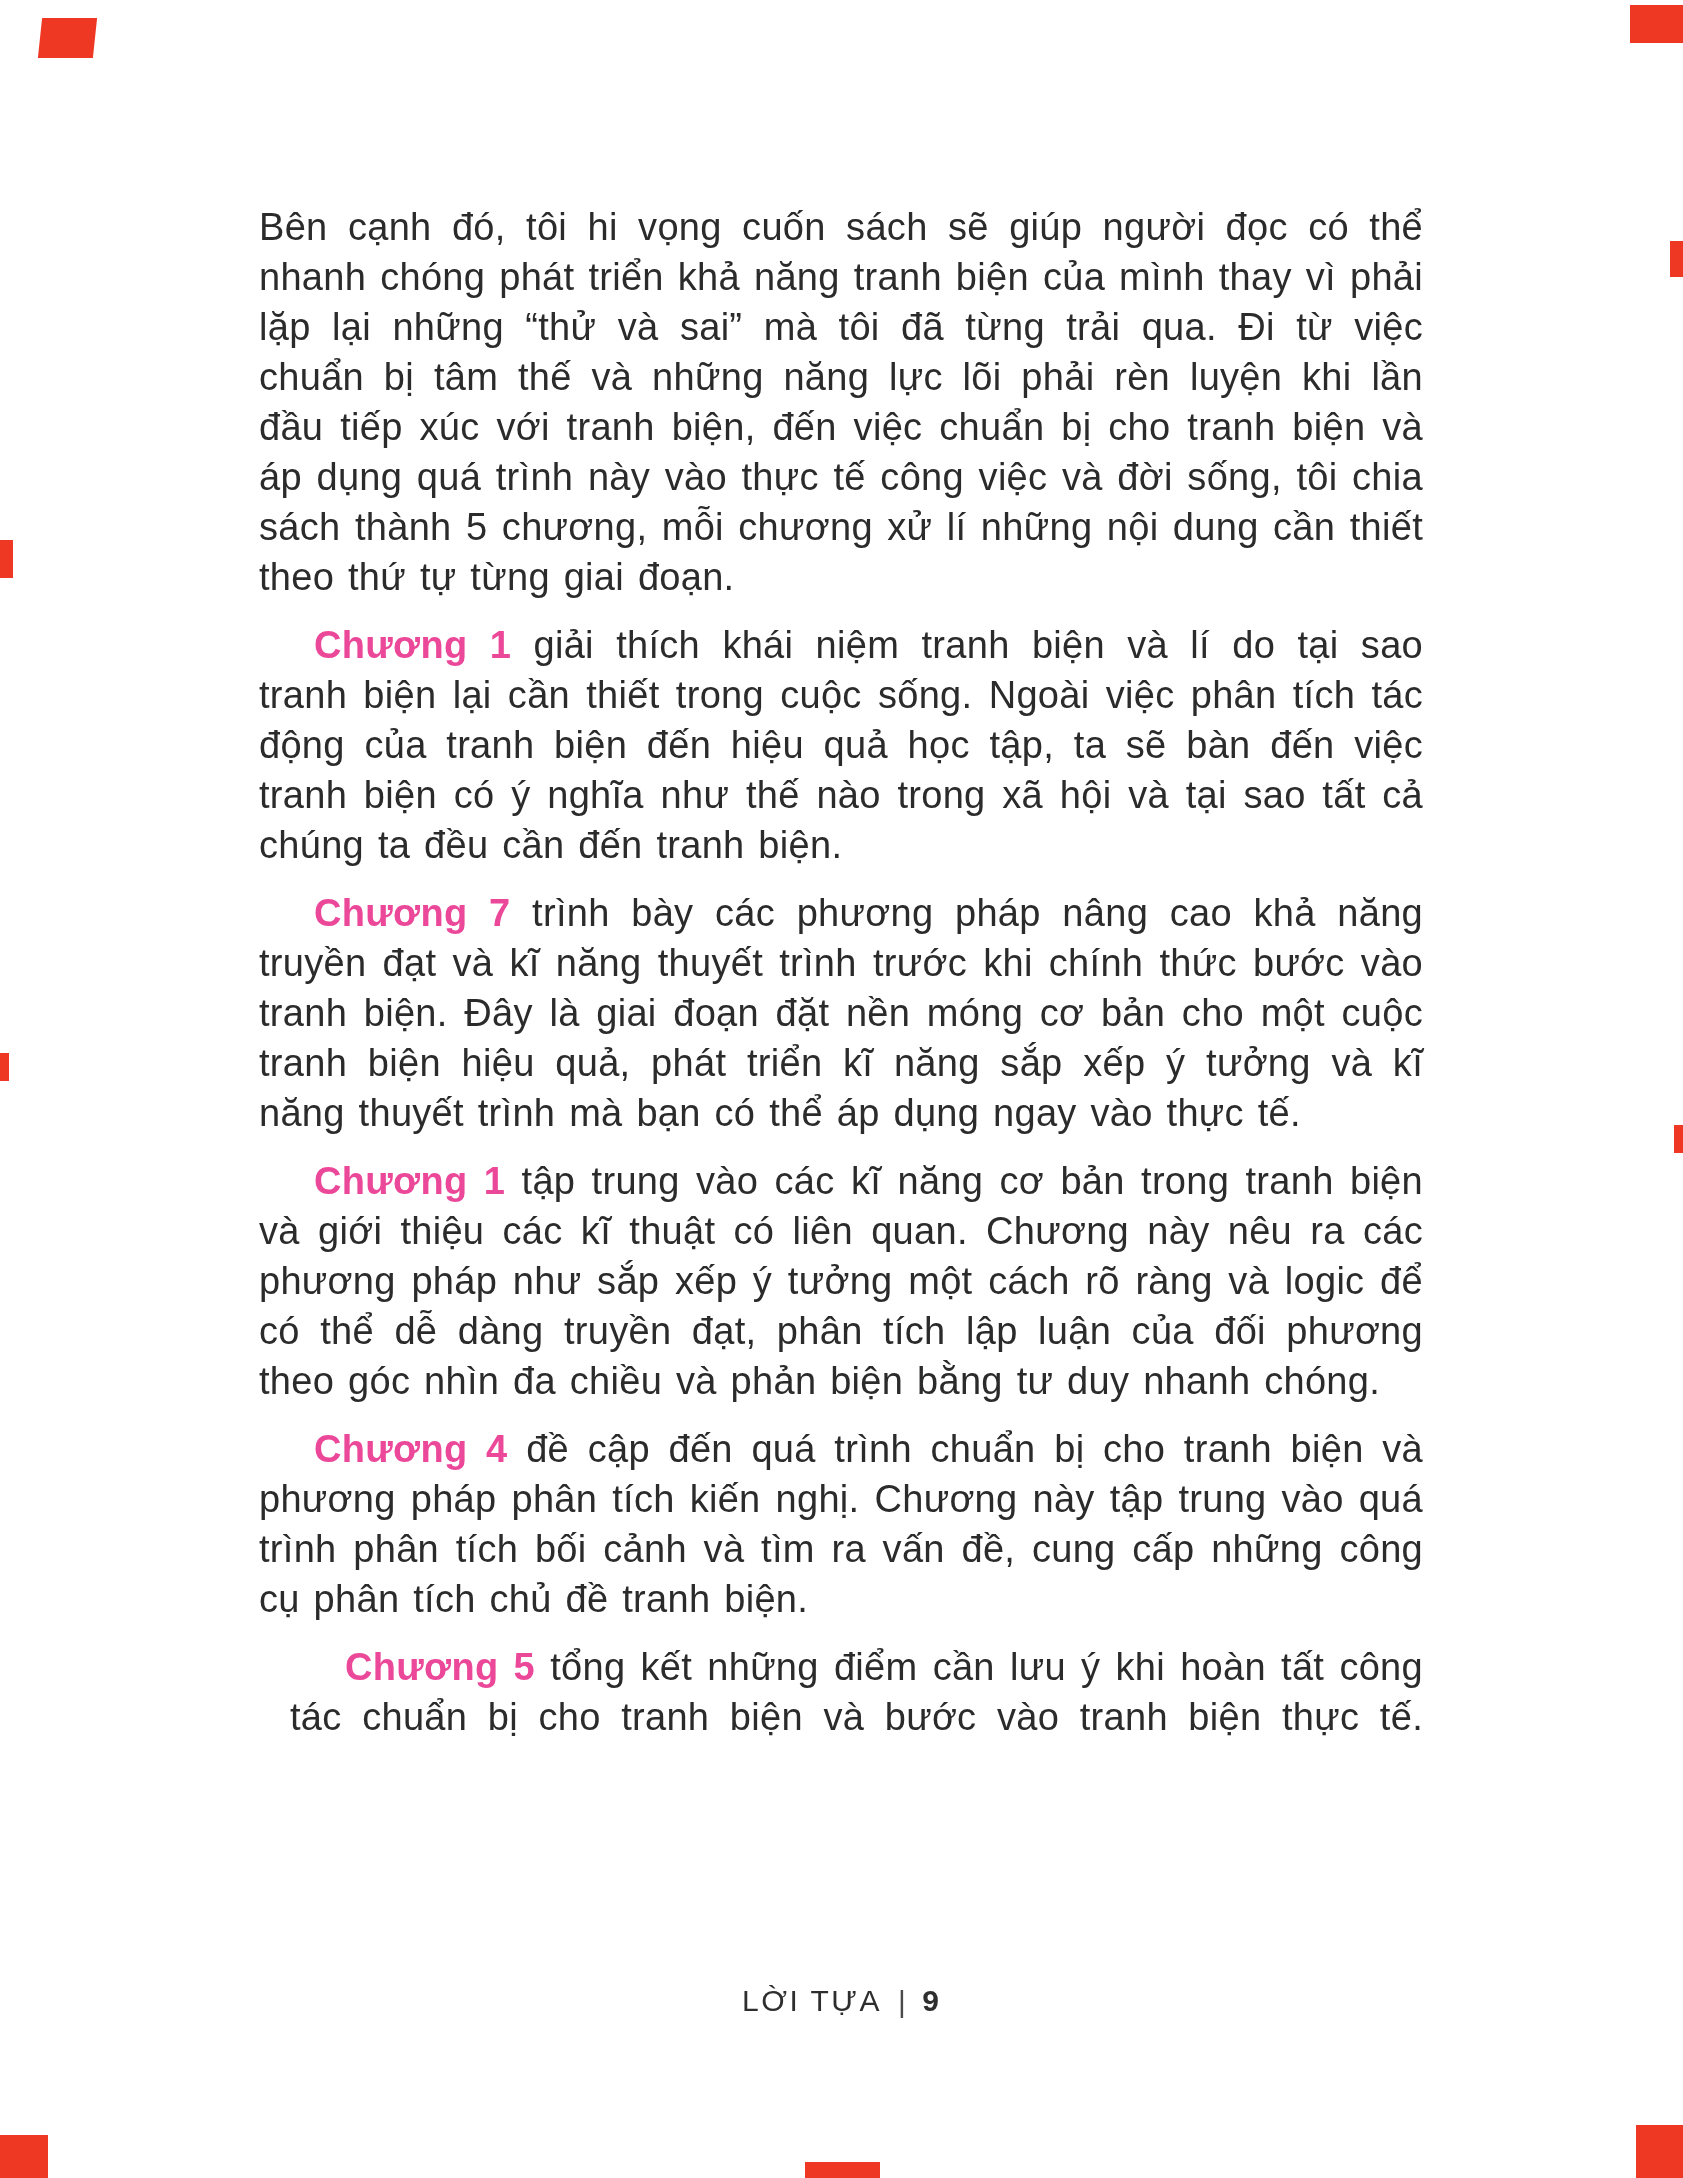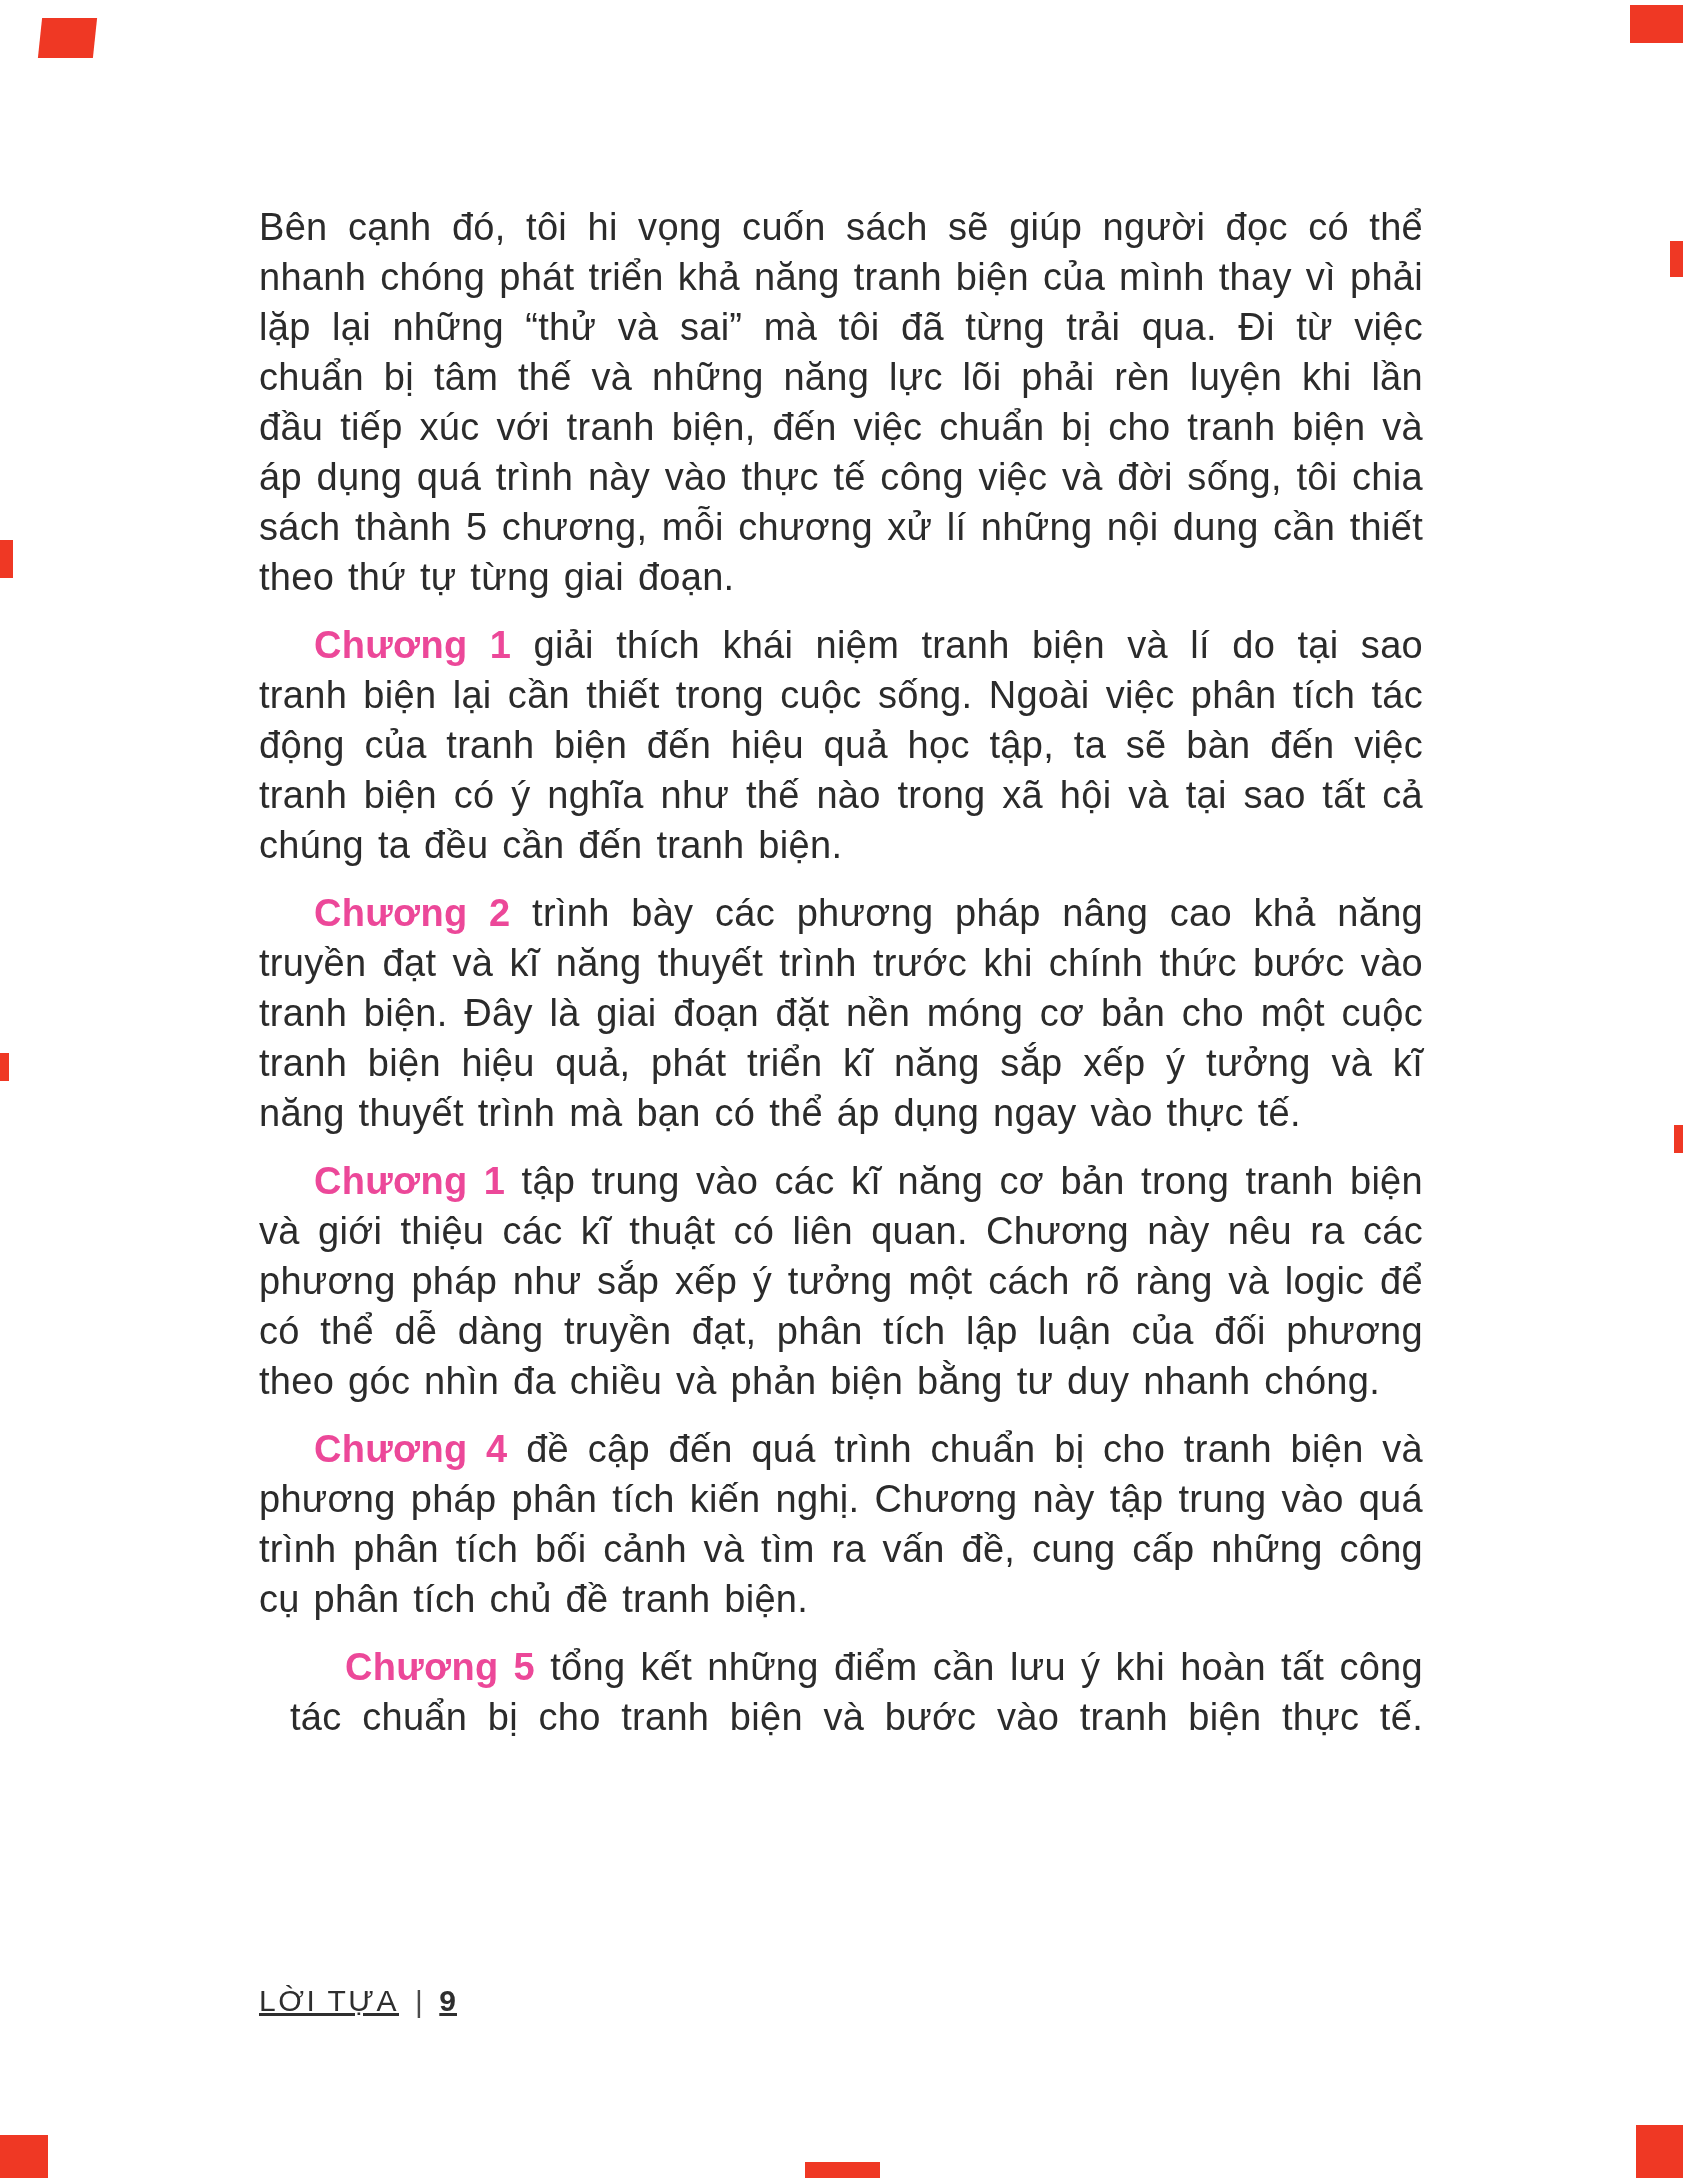--- a/index.html
+++ b/index.html
@@ -46,26 +46,25 @@
   .para b {
     font-weight: 700;
     color: #ec4899;
   }
   
   .footer {
     position: absolute;
     left: 259px;
     top: 1984px;
     width: 1164px;
-    text-align: left;
+    text-align: center;
     font-size: 30px;
     color: #2e2e2e;
     letter-spacing: 2.5px;
     white-space: nowrap;
-    text-decoration: underline;
   }
   .footer .section-title {
     font-weight: 400;
   }
   .footer .sep {
     display: inline-block;
     margin: 0 14px 0 16px;
     color: #4a4a4a;
     font-weight: 300;
     transform: translateY(1px);
@@ -89,21 +88,21 @@
   .m-bottom-right { left: 1636px; top: 2125px; width: 48px; height: 53px; }
 </style>
 </head>
 <body>
 
 <div class="page">
 
   <div class="text-block" style="color: rgb(43, 43, 43);">
       <p class="para">Bên cạnh đó, tôi hi vọng cuốn sách sẽ giúp người đọc có thể nhanh chóng phát triển khả năng tranh biện của mình thay vì phải lặp lại những “thử và sai” mà tôi đã từng trải qua. Đi từ việc chuẩn bị tâm thế và những năng lực lõi phải rèn luyện khi lần đầu tiếp xúc với tranh biện, đến việc chuẩn bị cho tranh biện và áp dụng quá trình này vào thực tế công việc và đời sống, tôi chia sách thành 5 chương, mỗi chương xử lí những nội dung cần thiết theo thứ tự từng giai đoạn.</p>
       <p class="para indent"><b>Chương 1</b> giải thích khái niệm tranh biện và lí do tại sao tranh biện lại cần thiết trong cuộc sống. Ngoài việc phân tích tác động của tranh biện đến hiệu quả học tập, ta sẽ bàn đến việc tranh biện có ý nghĩa như thế nào trong xã hội và tại sao tất cả chúng ta đều cần đến tranh biện.</p>
-      <p class="para indent"><b>Chương 2</b> trình bày các phương pháp nâng cao khả năng truyền đạt và kĩ năng thuyết trình trước khi chính thức bước vào tranh biện. Đây là giai đoạn đặt nền móng cơ bản cho một cuộc tranh biện hiệu quả, phát triển kĩ năng sắp xếp ý tưởng và kĩ năng thuyết trình mà bạn có thể áp dụng ngay vào thực tế.</p>
+      <p class="para indent"><b>Chương 7</b> trình bày các phương pháp nâng cao khả năng truyền đạt và kĩ năng thuyết trình trước khi chính thức bước vào tranh biện. Đây là giai đoạn đặt nền móng cơ bản cho một cuộc tranh biện hiệu quả, phát triển kĩ năng sắp xếp ý tưởng và kĩ năng thuyết trình mà bạn có thể áp dụng ngay vào thực tế.</p>
       <p class="para indent"><b>Chương 1</b> tập trung vào các kĩ năng cơ bản trong tranh biện và giới thiệu các kĩ thuật có liên quan. Chương này nêu ra các phương pháp như sắp xếp ý tưởng một cách rõ ràng và logic để có thể dễ dàng truyền đạt, phân tích lập luận của đối phương theo góc nhìn đa chiều và phản biện bằng tư duy nhanh chóng.</p>
       <p class="para indent"><b>Chương 4</b> đề cập đến quá trình chuẩn bị cho tranh biện và phương pháp phân tích kiến nghị. Chương này tập trung vào quá trình phân tích bối cảnh và tìm ra vấn đề, cung cấp những công cụ phân tích chủ đề tranh biện.</p>
       <p class="para indent jlast"><b>Chương 5</b> tổng kết những điểm cần lưu ý khi hoàn tất công tác chuẩn bị cho tranh biện và bước vào tranh biện thực tế.</p>
     </div>
 
   <div class="footer">
     <span class="section-title">LỜI TỰA</span><span class="sep">|</span><span class="page-num">9</span>
   </div>
 
   <div class="mark m-top-left" style="background: rgb(239, 56, 36);"></div>

